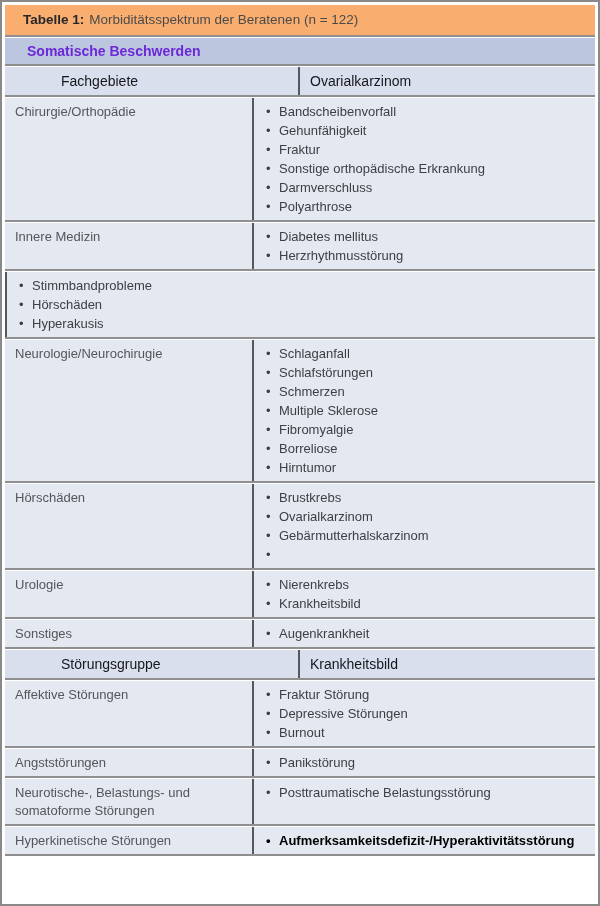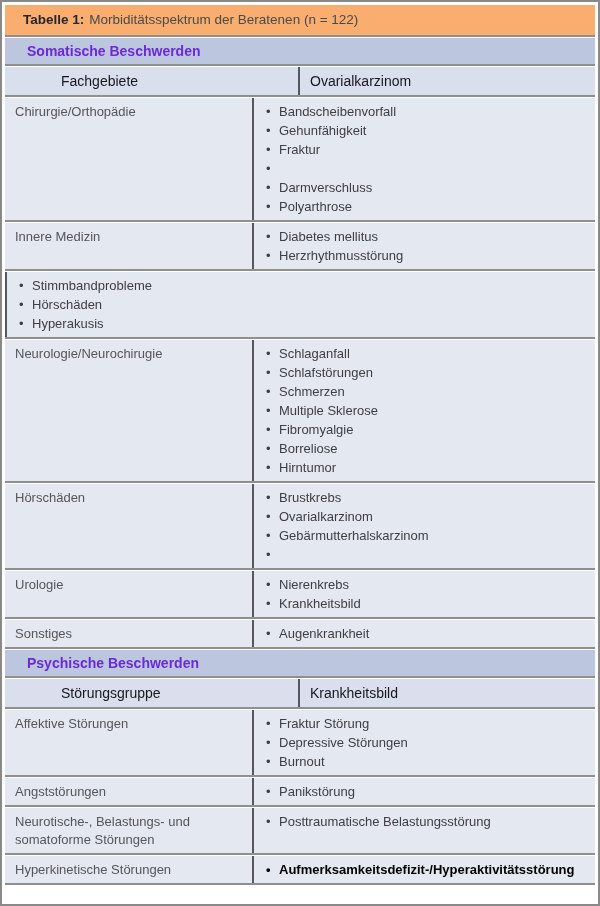--- a/index.html
+++ b/index.html
@@ -95,20 +95,21 @@
         <div class="bullet-line">
           <span class="dot">•</span>
           <span>Gehunfähigkeit</span>
         </div>
         <div class="bullet-line">
           <span class="dot">•</span>
           <span>Fraktur</span>
         </div>
         <div class="bullet-line">
           <span class="dot">•</span>
+          <span>Sonstige orthopädische Erkrankung</span>
         </div>
         <div class="bullet-line">
           <span class="dot">•</span>
           <span>Darmverschluss</span>
         </div>
         <div class="bullet-line">
           <span class="dot">•</span>
           <span>Polyarthrose</span>
         </div>
       </div>
@@ -217,23 +218,20 @@
   <div class="block row data-row">
     <div class="cell-left"><span>Sonstiges</span></div>
     <div class="cell-right">
         <div class="bullet-line">
           <span class="dot">•</span>
           <span>Augenkrankheit</span>
         </div>
       </div>
   </div>
 
-  <div class="block section-band">
-    <span>Psychische Beschwerden</span>
-  </div>
 
   <div class="block row header-row">
     <div class="cell-left">Störungsgruppe</div>
     <div class="cell-right">Krankheitsbild</div>
   </div>
 
   <div class="block row data-row">
     <div class="cell-left"><span>Affektive Störungen</span></div>
     <div class="cell-right">
         <div class="bullet-line">

